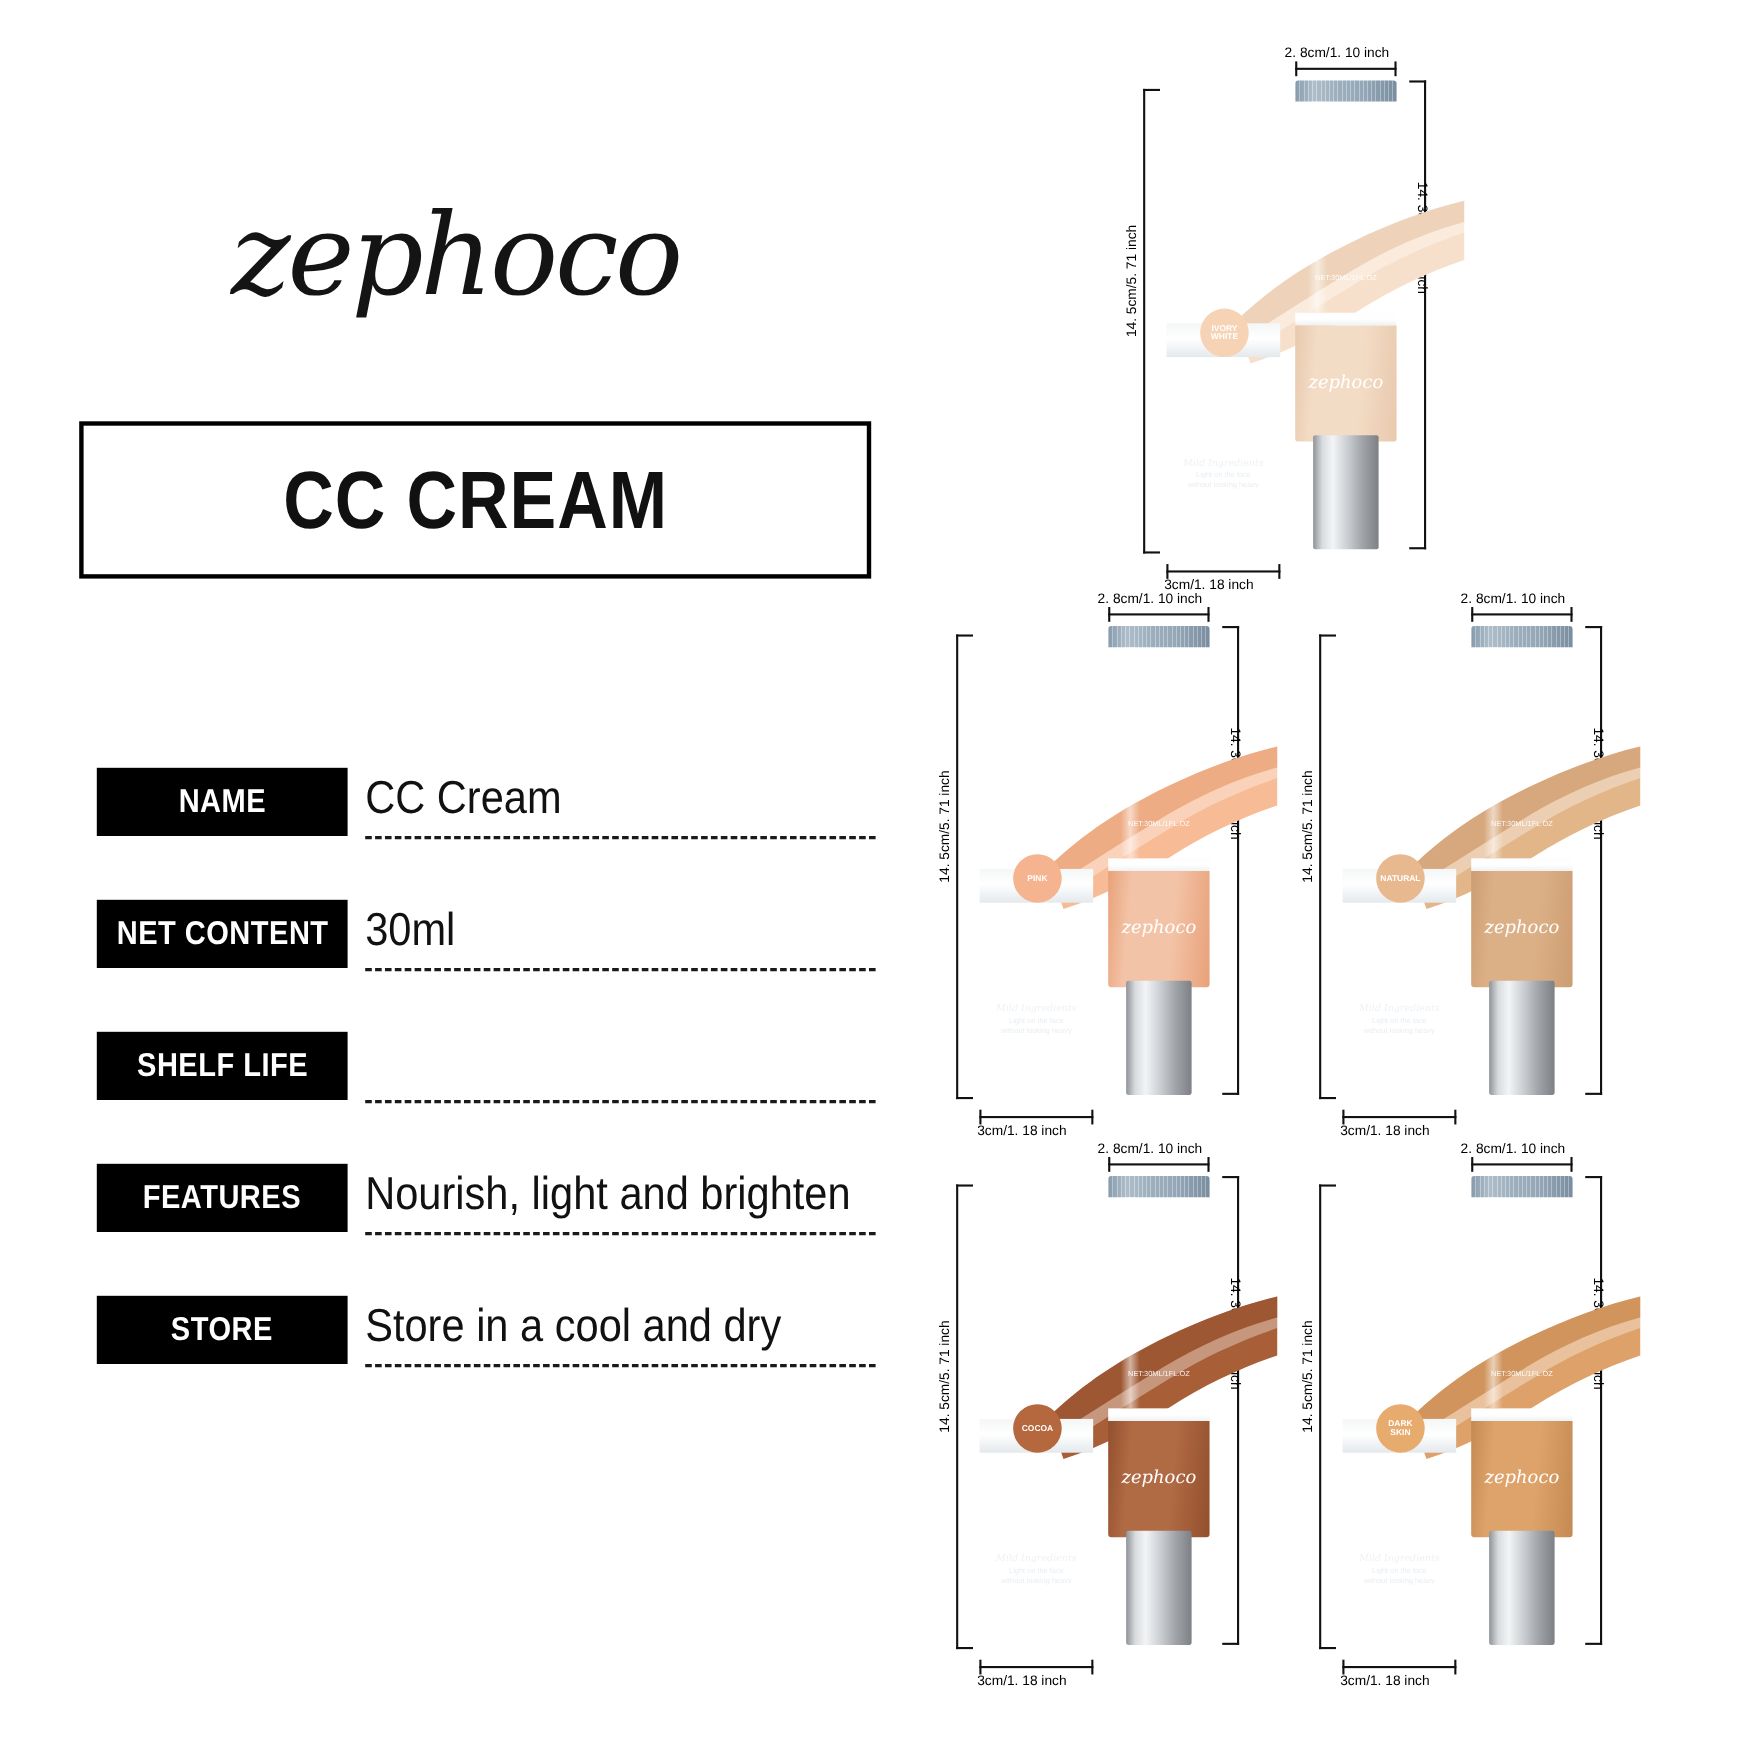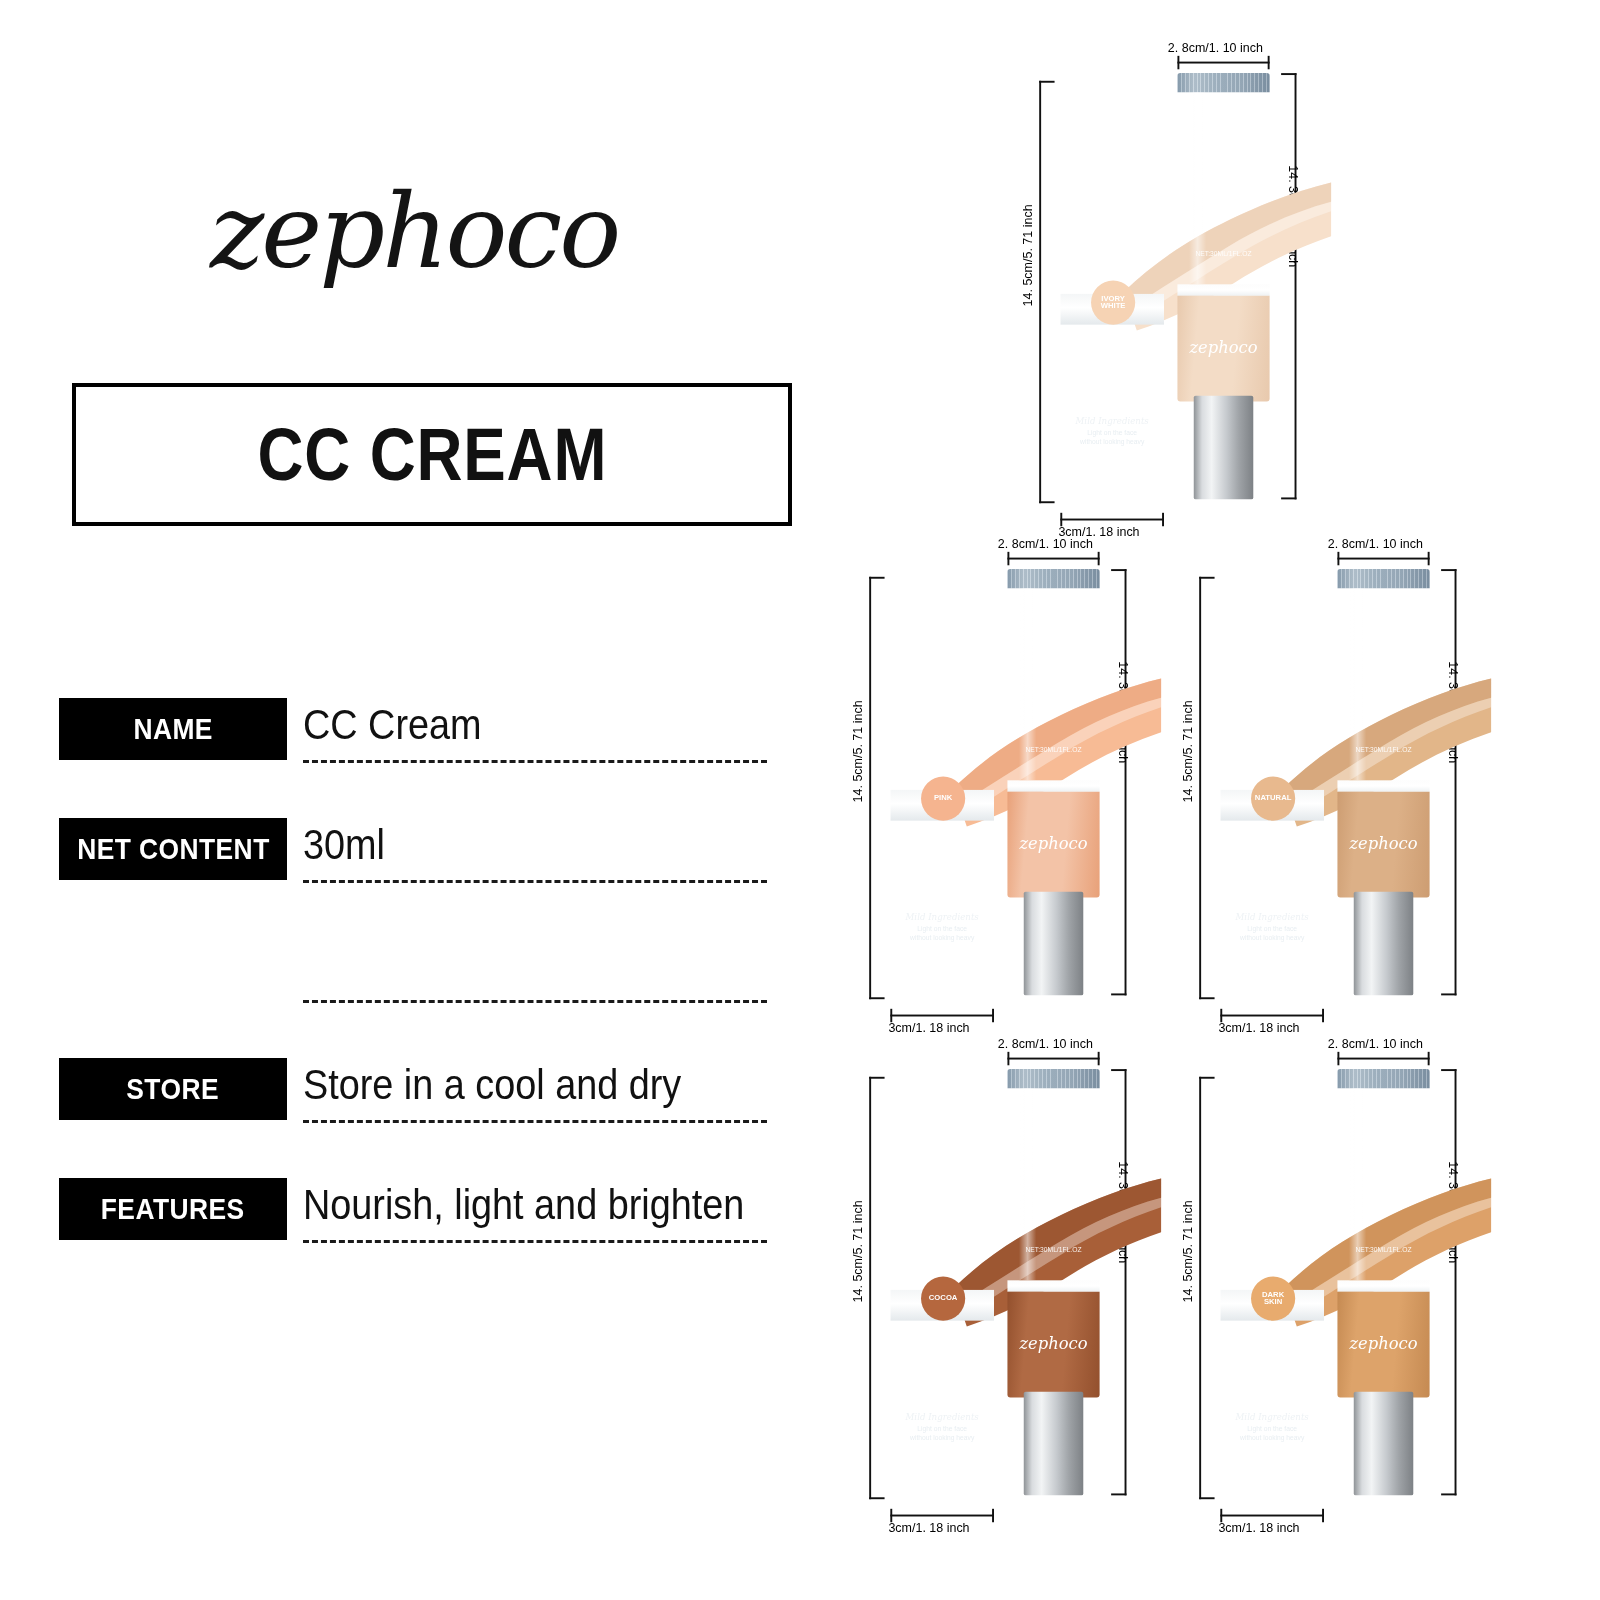--- a/index.html
+++ b/index.html
@@ -14,21 +14,21 @@
   #brand-logo text{font-family:"DejaVu Serif",serif;font-style:italic;
       font-size:103px;fill:#141414;letter-spacing:-3px;}
 
   #title-box{position:absolute;left:72px;top:383px;width:720px;height:143px;
       border:4px solid #000;box-sizing:border-box;display:flex;
       align-items:center;justify-content:center;}
   #title-text{font-family:"Liberation Sans Narrow","Liberation Sans",sans-serif;
       font-size:74px;font-weight:700;letter-spacing:1px;
       transform:scaleX(.86);transform-origin:center;white-space:nowrap;}
 
-  #spec-table{position:absolute;left:59px;top:690px;width:708px;}
+  #spec-table{position:absolute;left:88px;top:690px;width:708px;}
   .spec-row{position:relative;height:120px;}
   .spec-tag{position:absolute;left:0;top:8px;width:228px;height:62px;
       background:#000;color:#fff;display:flex;align-items:center;
       justify-content:center;}
   .spec-tag span{font-family:"Liberation Sans Narrow","Liberation Sans",sans-serif;
       font-size:30px;font-weight:700;letter-spacing:.5px;
       transform:scaleX(.88);transform-origin:center;white-space:nowrap;}
   .spec-val{position:absolute;left:244px;top:0px;width:464px;height:70px;
       display:flex;align-items:center;}
   .spec-val span{font-family:"Liberation Sans Narrow","Liberation Sans",sans-serif;
@@ -139,39 +139,42 @@
       <div class="spec-tag">
         <span>NET  CONTENT</span>
       </div>
       <div class="spec-val">
         <span>30ml</span>
       </div>
       <div class="spec-line"></div>
     </div>
 
     <div class="spec-row">
+      <div class="spec-tag">
+        <span>SHELF LIFE</span>
+      </div>
+      <div class="spec-line"></div>
+    </div>
+
+    <div class="spec-row">
+      <div class="spec-tag">
+        <span>FEATURES</span>
+      </div>
+      <div class="spec-val">
+        <span>Nourish, light and brighten</span>
+      </div>
       <div class="spec-line"></div>
     </div>
 
     <div class="spec-row">
       <div class="spec-tag">
         <span>STORE</span>
       </div>
       <div class="spec-val">
         <span>Store in a cool and dry</span>
-      </div>
-      <div class="spec-line"></div>
-    </div>
-
-    <div class="spec-row">
-      <div class="spec-tag">
-        <span>FEATURES</span>
-      </div>
-      <div class="spec-val">
-        <span>Nourish, light and brighten</span>
       </div>
       <div class="spec-line"></div>
     </div>
 
 
   </div>
 </div>
 
 <div id="product-grid">
   <div class="product-cell" style="left:180px;top:52px;width:326.4px;height:480px;">

